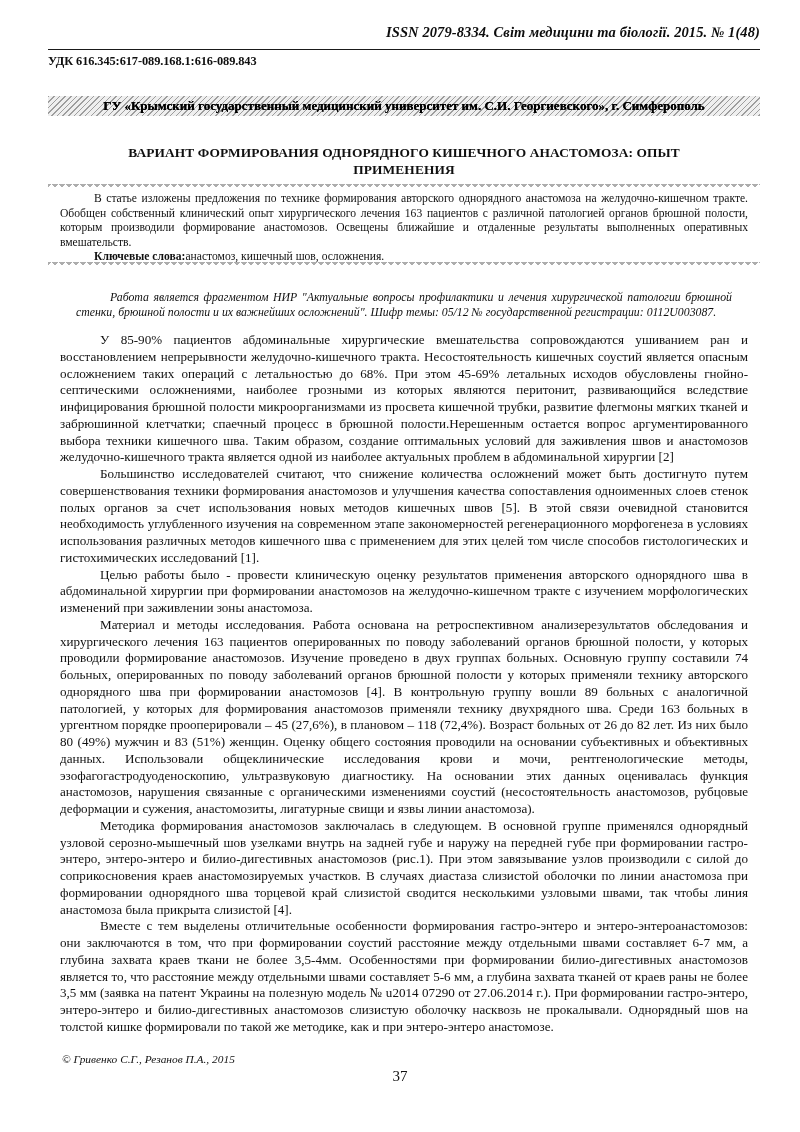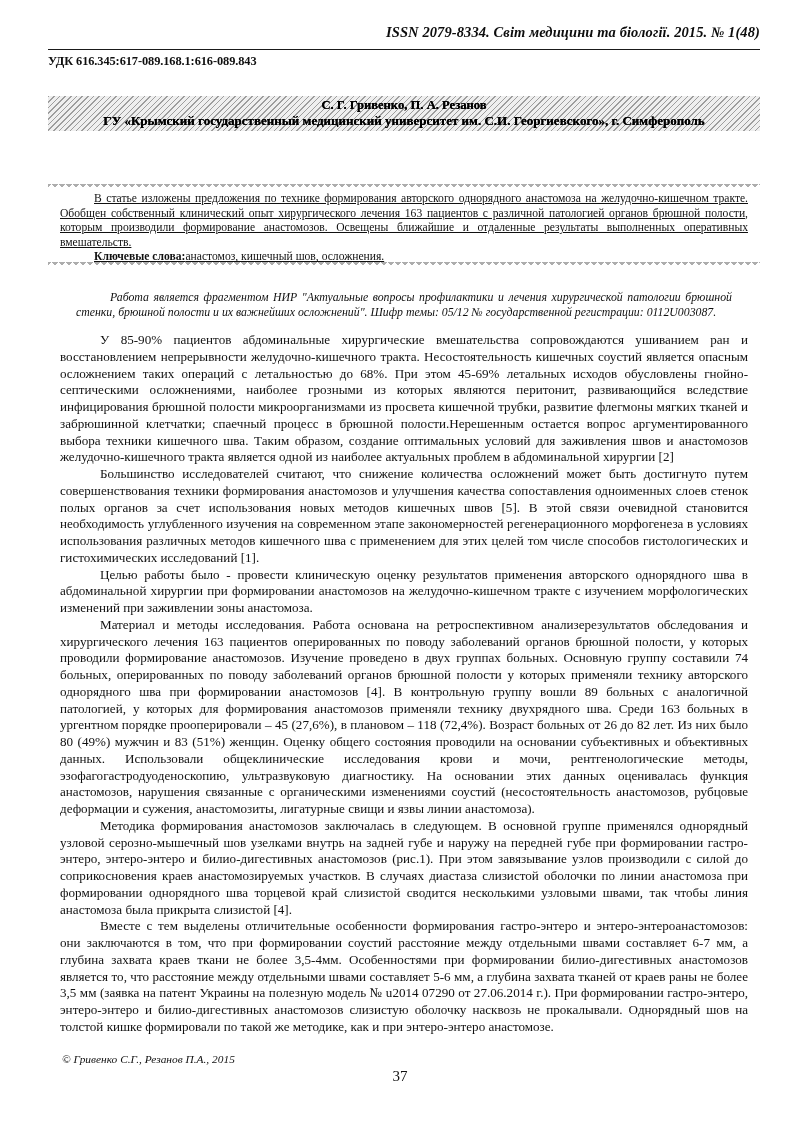--- a/index.html
+++ b/index.html
@@ -117,21 +117,20 @@
 
   
   .abstract {
     position: absolute;
     top: 192px;
     left: 60px;
     right: 52px;
     font-size: 11.6px;
     line-height: 14.6px;
     text-align: justify;
-    text-decoration: underline;
   }
   .abstract p { margin: 0; text-indent: 34px; }
   .kw { font-weight: bold; }
 
   
   .note {
     position: absolute;
     top: 274px;
     left: 60px;
     right: 52px;
@@ -179,24 +178,24 @@
 <body>
 
 <div class="page">
 
   <div class="running-head">ISSN 2079-8334. Світ медицини та біології. 2015. № 1(48)</div>
   <div class="head-rule"></div>
 
   <div class="udc">УДК 616.345:617-089.168.1:616-089.843</div>
 
   <div class="author-band">
-    <div class="author-line">С. Г. Гривенко, П. А. Резанов</div>
     <div class="affil-line">ГУ «Крымский государственный медицинский университет им. С.И. Георгиевского», г. Симферополь</div>
   </div>
 
+  <div class="title">ВАРИАНТ ФОРМИРОВАНИЯ ОДНОРЯДНОГО КИШЕЧНОГО АНАСТОМОЗА: ОПЫТ ПРИМЕНЕНИЯ</div>
 
   <div class="zigzag zz-top"></div>
 
   <div class="abstract">
     <p>В статье изложены предложения по технике формирования авторского однорядного анастомоза на желудочно-кишечном тракте. Обобщен собственный клинический опыт хирургического лечения 163 пациентов с различной патологией органов брюшной полости, которым производили формирование анастомозов. Освещены ближайшие и отдаленные результаты выполненных оперативных вмешательств.</p>
     <p style="text-indent:34px;"><span class="kw">Ключевые слова:</span><span>анастомоз, кишечный шов, осложнения.</span></p>
   </div>
 
   <div class="zigzag zz-bottom"></div>
 

